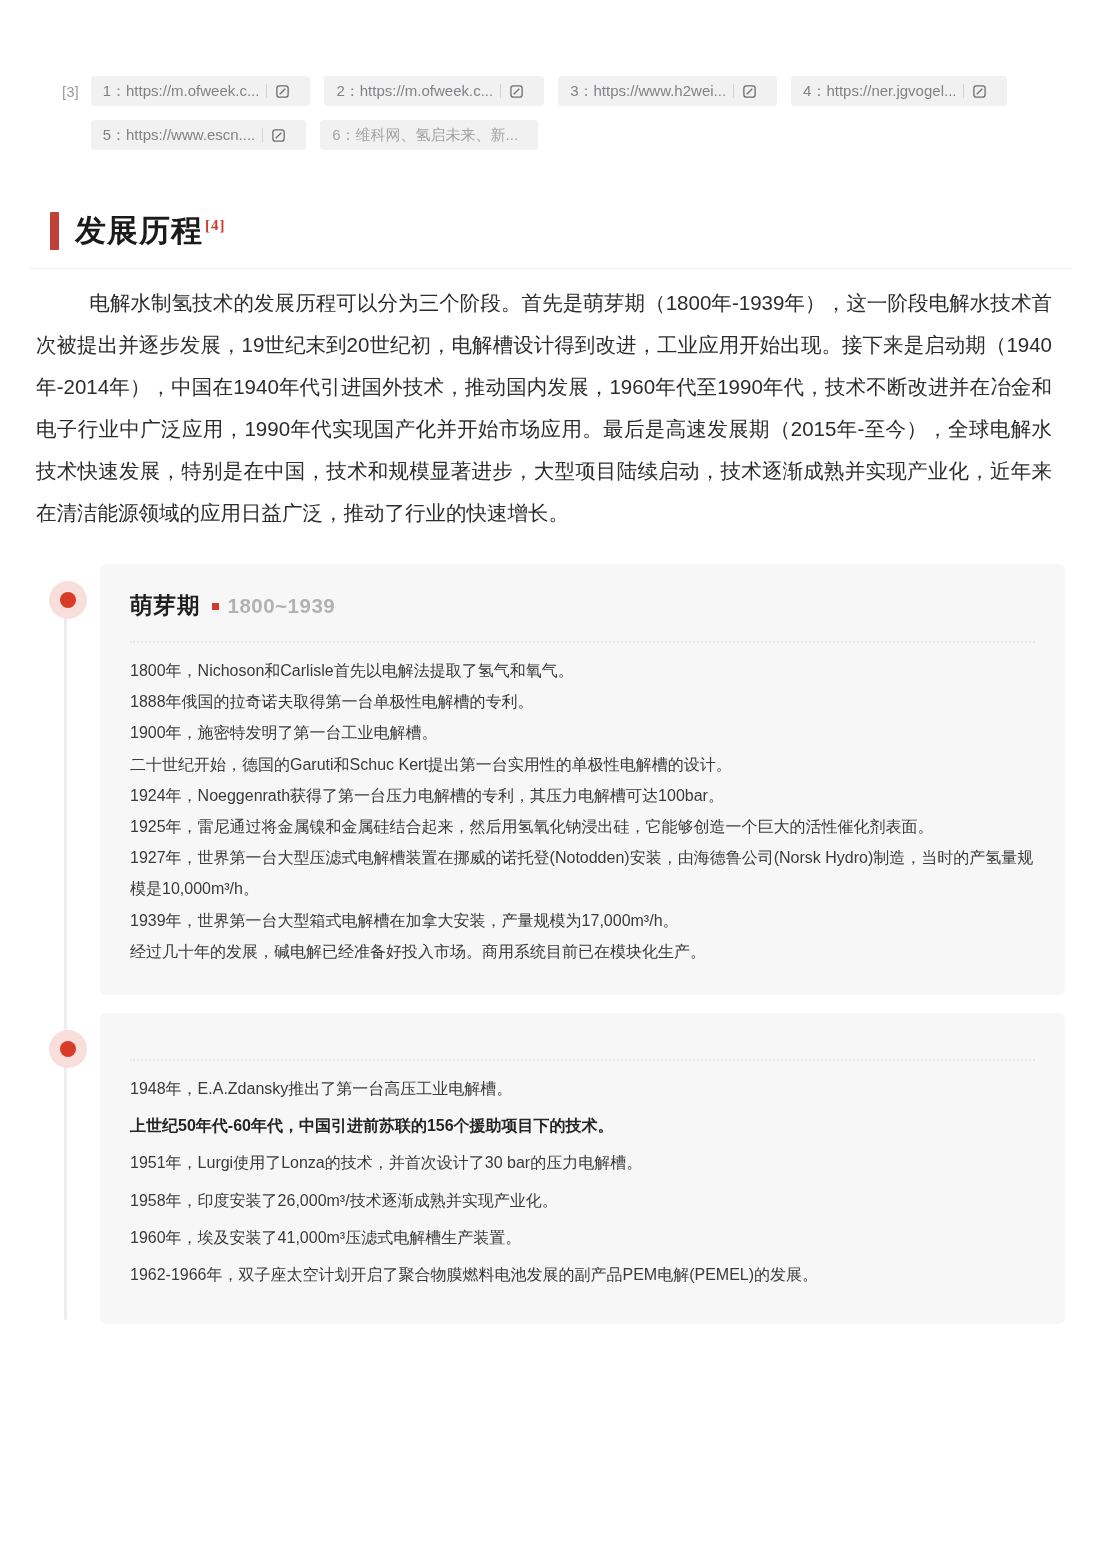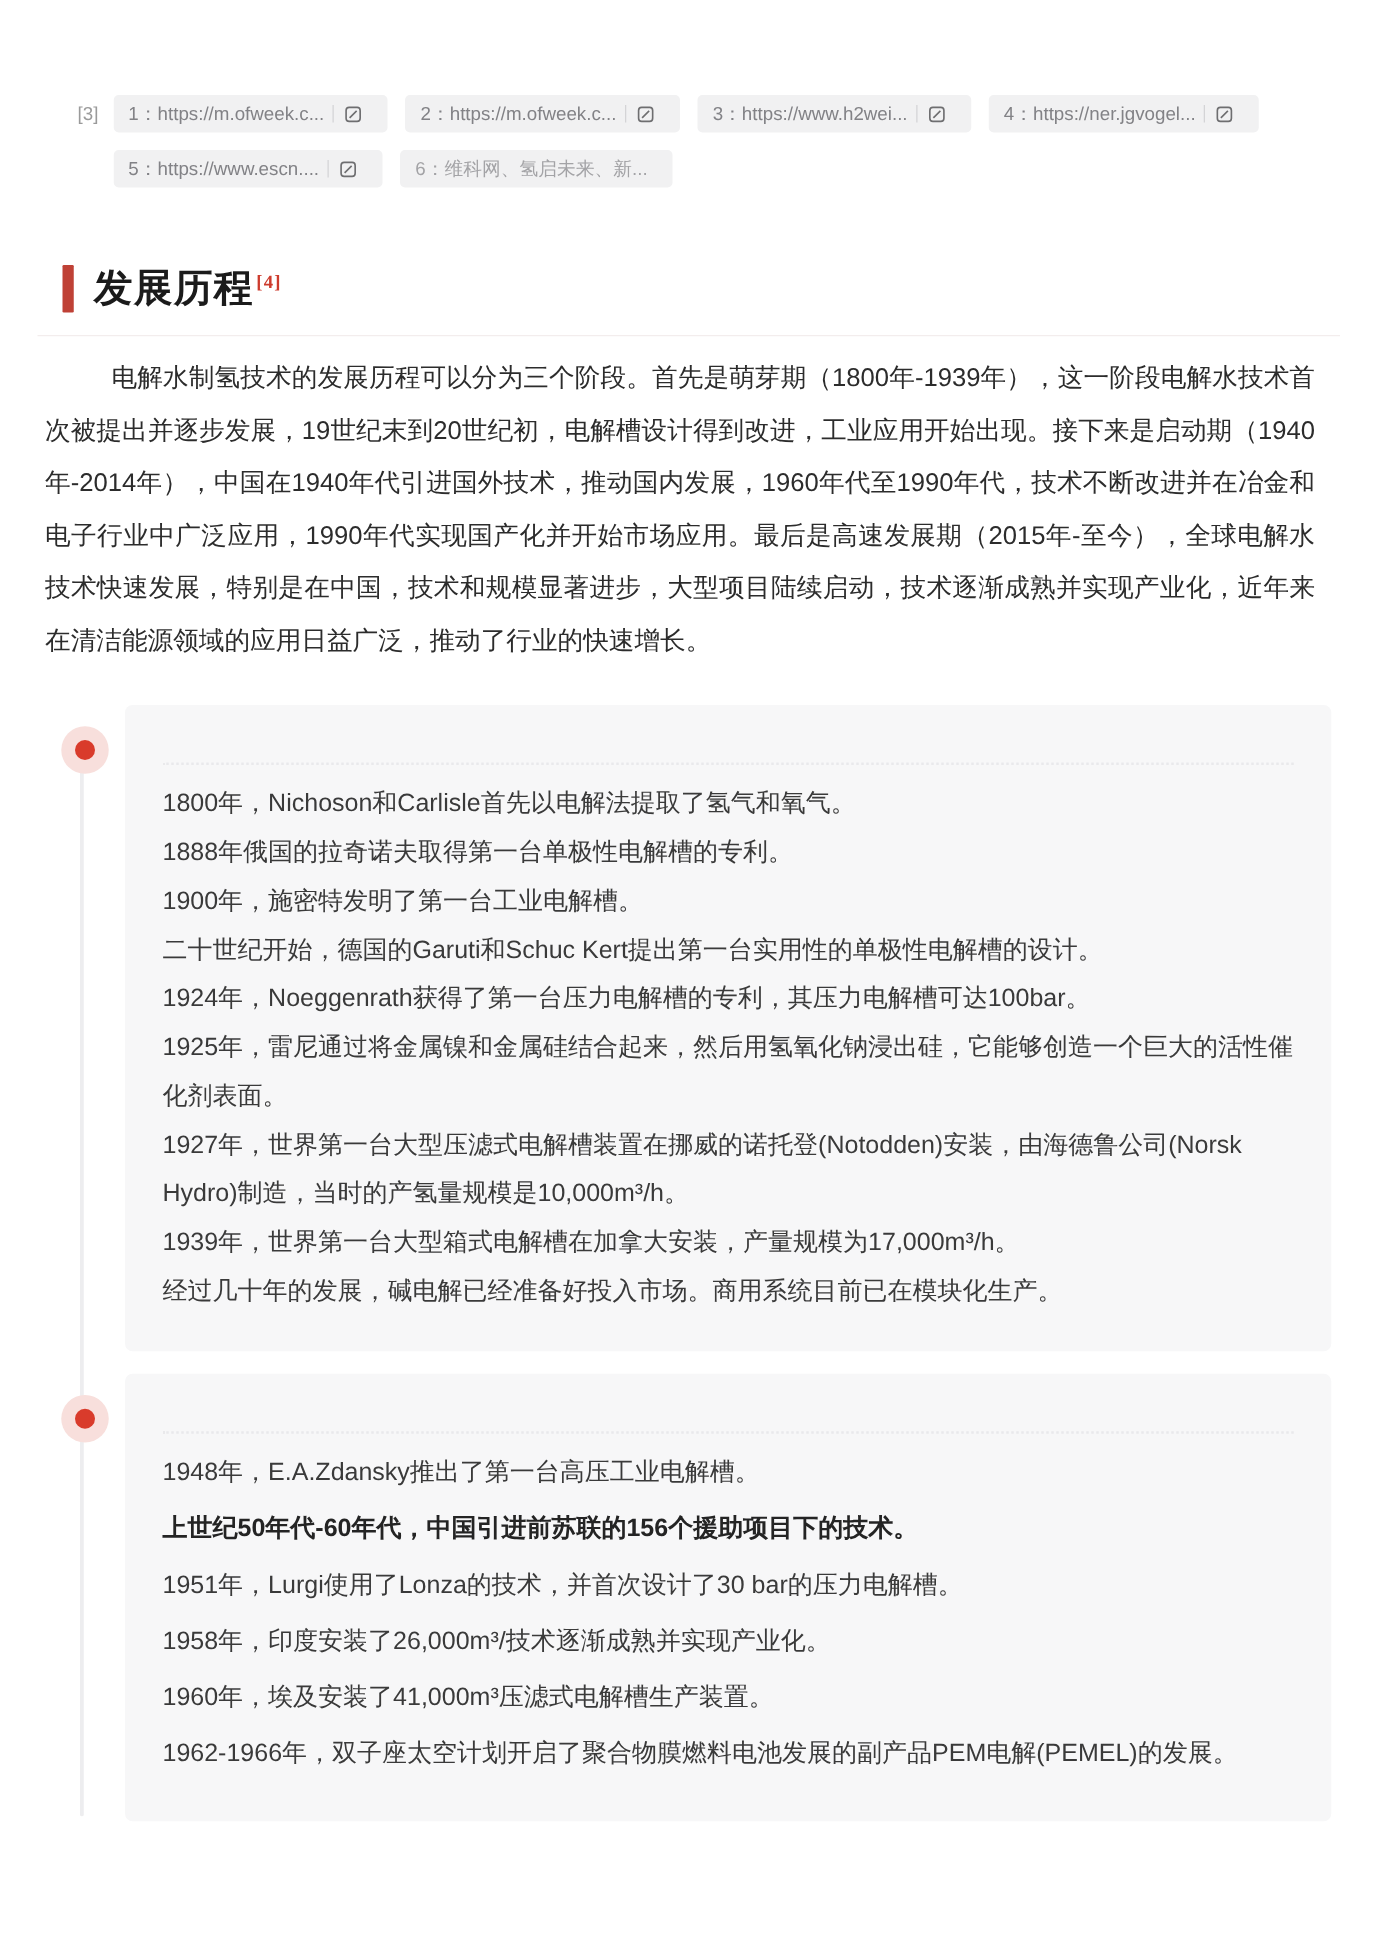--- a/index.html
+++ b/index.html
@@ -55,21 +55,21 @@
     background: #f8dfdc; display: flex; align-items: center; justify-content: center;
     z-index: 2;
   }
   .node-dot { width: 16px; height: 16px; border-radius: 50%; background: #d93b2b; }
   .card { background: #f7f7f8; border-radius: 6px; padding: 26px 30px 28px 30px; }
   .card-head { display: flex; align-items: center; }
   .t-title { font-size: 22.5px; font-weight: 700; color: #1f1f1f; letter-spacing: 1px; }
   .t-sq { width: 7px; height: 7px; background: #cf3a2c; margin: 2px 9px 0 11px; flex: 0 0 auto; }
   .t-range { font-size: 20.5px; font-weight: 600; color: #b2b2b5; letter-spacing: 0.5px; }
   .card-rule { margin-top: 20px; border-top: 2px dotted #e9e9eb; }
-  .events { margin-top: 12px; font-size: 20px; color: #3a3a3a; line-height: 1.95; }
+  .events { margin-top: 12px; font-size: 16px; color: #3a3a3a; line-height: 1.95; }
   .event { margin: 0; }
   .t-sec-2 .event { margin-bottom: 6px; }
   .event.strong { font-weight: 700; color: #242424; }
 </style>
 </head>
 <body>
 
 <div class="refs">
   <span class="refs-label">[3]</span>
   <div class="chips">
@@ -135,20 +135,25 @@
 <p class="intro">电解水制氢技术的发展历程可以分为三个阶段。首先是萌芽期（1800年-1939年），这一阶段电解水技术首次被提出并逐步发展，19世纪末到20世纪初，电解槽设计得到改进，工业应用开始出现。接下来是启动期（1940年-2014年），中国在1940年代引进国外技术，推动国内发展，1960年代至1990年代，技术不断改进并在冶金和电子行业中广泛应用，1990年代实现国产化并开始市场应用。最后是高速发展期（2015年-至今），全球电解水技术快速发展，特别是在中国，技术和规模显著进步，大型项目陆续启动，技术逐渐成熟并实现产业化，近年来在清洁能源领域的应用日益广泛，推动了行业的快速增长。</p>
 
 <div class="timeline">
   <div class="rail"></div>
 
   <section class="t-sec t-sec-1">
     <span class="node">
         <span class="node-dot"></span>
       </span>
     <div class="card">
+      <div class="card-head">
+        <span class="t-title">萌芽期</span>
+        <span class="t-sq"></span>
+        <span class="t-range">1800~1939</span>
+      </div>
       <div class="card-rule"></div>
       <div class="events">
         <p class="event">1800年，Nichoson和Carlisle首先以电解法提取了氢气和氧气。</p>
         <p class="event">1888年俄国的拉奇诺夫取得第一台单极性电解槽的专利。</p>
         <p class="event">1900年，施密特发明了第一台工业电解槽。</p>
         <p class="event">二十世纪开始，德国的Garuti和Schuc Kert提出第一台实用性的单极性电解槽的设计。</p>
         <p class="event">1924年，Noeggenrath获得了第一台压力电解槽的专利，其压力电解槽可达100bar。</p>
         <p class="event">1925年，雷尼通过将金属镍和金属硅结合起来，然后用氢氧化钠浸出硅，它能够创造一个巨大的活性催化剂表面。</p>
         <p class="event">1927年，世界第一台大型压滤式电解槽装置在挪威的诺托登(Notodden)安装，由海德鲁公司(Norsk Hydro)制造，当时的产氢量规模是10,000m³/h。</p>
         <p class="event">1939年，世界第一台大型箱式电解槽在加拿大安装，产量规模为17,000m³/h。</p>

